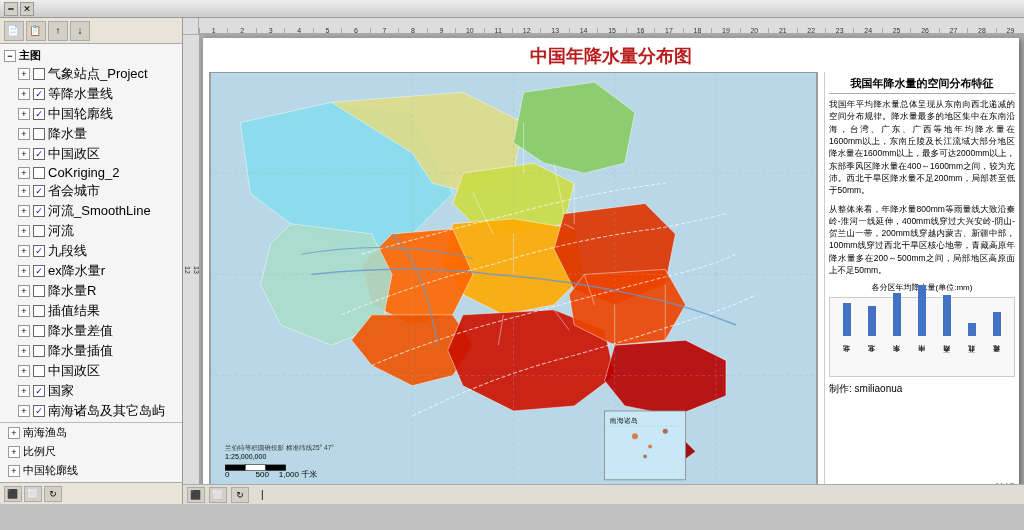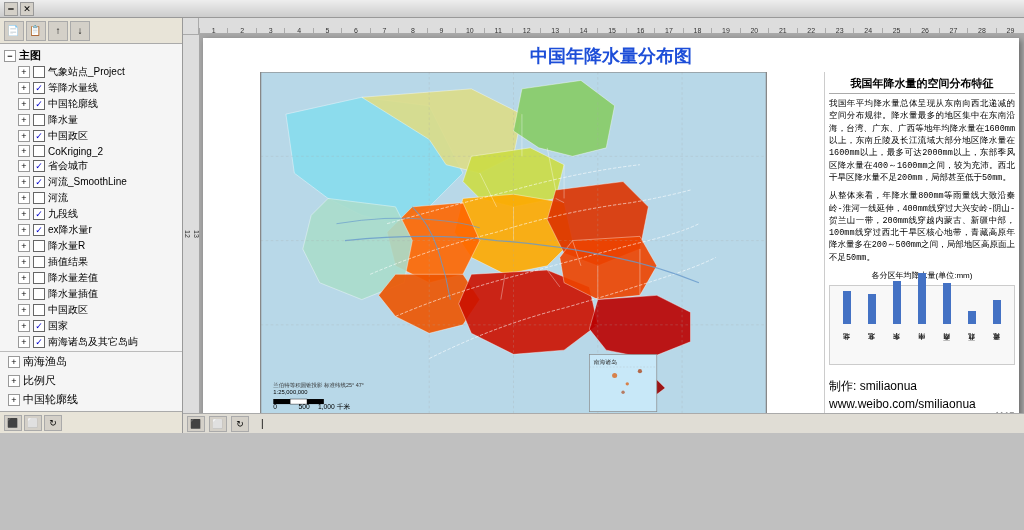--- a/index.html
+++ b/index.html
@@ -141,21 +141,21 @@
       flex-shrink: 0;
     }
 
     .toc-checkbox.checked::after {
       content: '✓';
       font-size: 9px;
       color: #00c;
     }
 
     .toc-item-label {
-      font-size: 10px;
+      font-size: 13px;
       overflow: hidden;
       text-overflow: ellipsis;
     }
 
     
     .toc-bottom-section {
       border-top: 1px solid #bbb;
     }
 
     .toc-bottom-item {
@@ -232,21 +232,21 @@
       background: #fff;
       box-shadow: 2px 2px 6px rgba(0,0,0,0.4);
       overflow: hidden;
     }
 
     .map-title {
       text-align: center;
       font-size: 18px;
       font-weight: bold;
       padding: 6px 0 4px;
-      color: #1d4ed8;
+      color: #b91c1c;
       font-family: 'Microsoft YaHei', SimSun;
     }
 
     .map-body {
       display: flex;
       height: calc(100% - 36px);
     }
 
     .map-main-content {
       flex: 1;
@@ -270,21 +270,20 @@
       margin-bottom: 4px;
       border-bottom: 1px solid #aaa;
       padding-bottom: 2px;
     }
 
     .map-right-text {
       font-size: 9px;
       line-height: 1.4;
       text-align: justify;
       margin-bottom: 6px;
-      font-family: Liberation Mono, monospace;
     }
 
     
     .bar-chart {
       width: 100%;
       height: 80px;
       border: 1px solid #ccc;
       position: relative;
       background: #f8f8f8;
       margin-top: 4px;
@@ -319,22 +318,22 @@
 
     .bar-label {
       font-size: 7px;
       margin-top: 2px;
       writing-mode: vertical-rl;
       transform: rotate(180deg);
       height: 20px;
     }
 
     .map-right-footer {
-      font-size: 12px;
-      margin-top: 12px;
+      font-size: 10px;
+      margin-top: 4px;
       line-height: 1.5;
     }
 
     
     .map-bottom-bar {
       position: absolute;
       bottom: 0;
       left: 0;
       right: 0;
       height: 20px;
@@ -717,21 +716,20 @@
                   <div class="bar-item">
                     <div class="bar-rect" style="height:24px;"></div>
                     <div class="bar-label">青藏</div>
                   </div>
                 </div>
               </div>
             </div>
 
             <div class="map-right-footer">
               <div>制作: smiliaonua</div>
-              <div>www.weibo.com/smiliaonua</div>
             </div>
           </div>
         </div>
       </div>
 
       <div class="watermark">
         <span style="font-size:10px;margin-right:2px;">⚙</span>
         <span>GIS前沿</span>
       </div>
 

